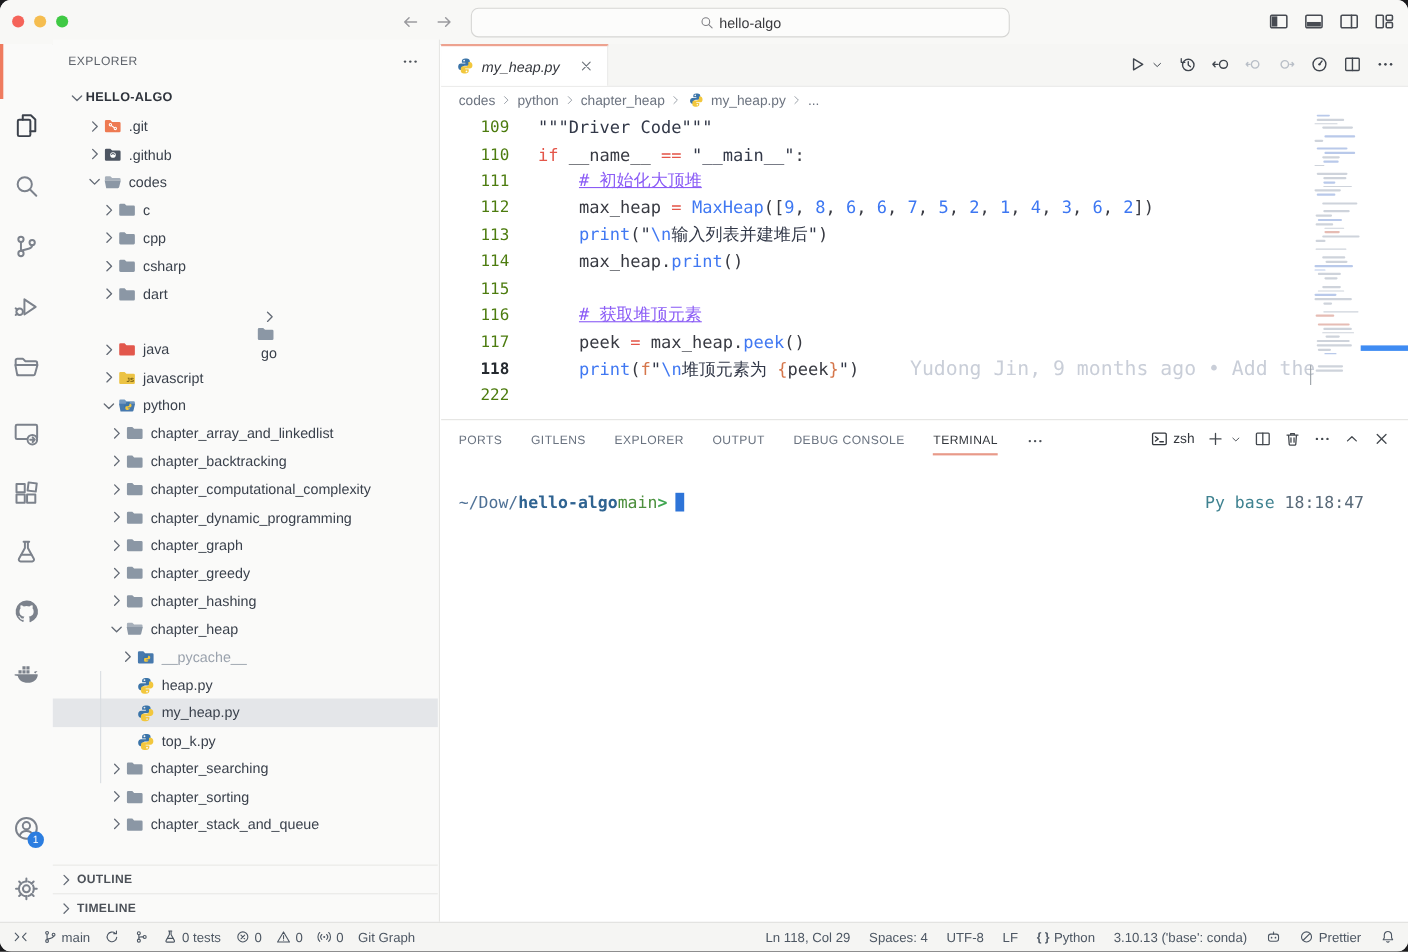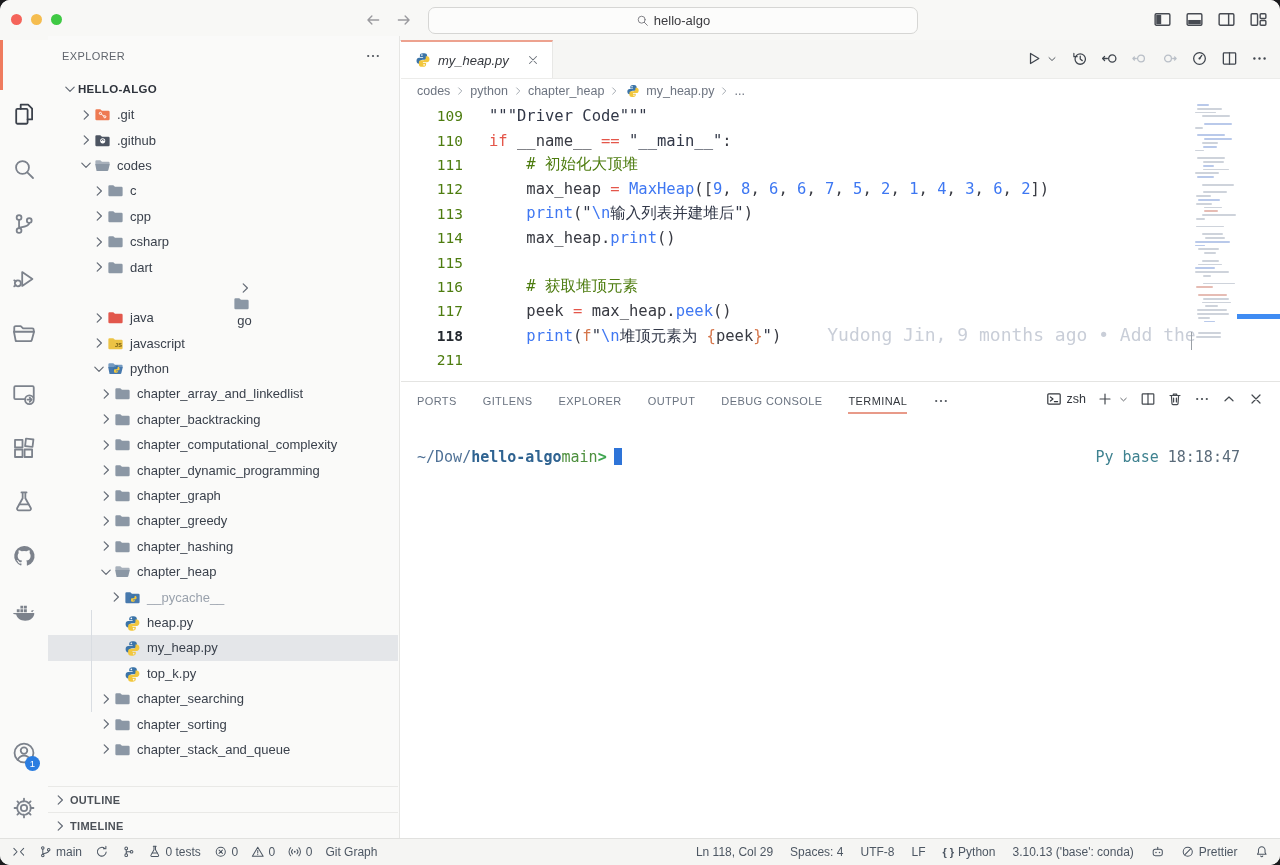--- a/index.html
+++ b/index.html
@@ -52,21 +52,21 @@
   .breadcrumbs{position:absolute;left:0;top:38px;right:0;height:26px;display:flex;align-items:center;padding-left:16px;font-size:12.5px;color:#6d7480;gap:4px;}
   .breadcrumbs .sep{width:12px;height:12px;color:#9aa0a8;}
   .breadcrumbs .fico{width:14px;height:14px;margin:0 2px;}
   .bc-item{cursor:pointer;}
   .code-wrap{position:absolute;left:0;top:64px;right:0;height:277px;overflow:hidden;}
   .cl{height:24.4px;display:flex;align-items:center;font-family:"DejaVu Sans Mono",monospace;font-size:15.5px;white-space:pre;}
   .cl .ln{width:62px;text-align:right;color:#4d7c0f;font-size:14.5px;flex:0 0 62px;}
   .cl .ln.active{color:#24292f;font-weight:bold;}
   .cl .ct{margin-left:26px;}
   .tk-d{color:#383a42;}.tk-k{color:#e4564a;}.tk-f{color:#4078f2;}.tk-n1{color:#3d77f2;}
-  .tk-c{color:#4d7c0f;}.tk-str{color:#323848;}.tk-esc{color:#4078f2;}.tk-fp{color:#d5764b;}.tk-br{color:#d5764b;}
+  .tk-c{color:#8b5cf6;text-decoration:underline;}.tk-str{color:#323848;}.tk-esc{color:#4078f2;}.tk-fp{color:#d5764b;}.tk-br{color:#d5764b;}
   .blame{color:#c9ced8;margin-left:46px;font-size:18px;}
   .blame-cut{position:absolute;left:790px;top:228px;width:1px;height:18px;background:#9aa0a6;}
   .minimap{position:absolute;right:43px;top:0;width:44px;height:238px;}
   .mm-line{position:absolute;height:1.8px;border-radius:1px;}
   .overview-marker{position:absolute;right:0;top:210px;width:43px;height:5px;background:#3f8cf3;}
   
   .panel{position:absolute;left:0;top:341px;right:0;bottom:0;border-top:1px solid #e4e4e2;background:#fff;}
   .panel-tabs{position:absolute;left:16px;top:0;height:37px;display:flex;align-items:center;gap:26px;}
   .ptab{font-size:11px;letter-spacing:.4px;color:#6a7380;cursor:pointer;position:relative;height:100%;display:flex;align-items:center;}
   .ptab.active{color:#33373d;}
@@ -703,21 +703,21 @@
           <div class="cl"><span class="ln">109</span><span class="ct"><span class="tk-str">"""Driver Code"""</span></span></div>
           <div class="cl"><span class="ln">110</span><span class="ct"><span class="tk-k">if</span><span class="tk-d"> __name__ </span><span class="tk-k">==</span><span class="tk-d"> </span><span class="tk-str">"__main__"</span><span class="tk-d">:</span></span></div>
           <div class="cl"><span class="ln">111</span><span class="ct"><span class="tk-d">    </span><span class="tk-c"># 初始化大顶堆</span></span></div>
           <div class="cl"><span class="ln">112</span><span class="ct"><span class="tk-d">    max_heap </span><span class="tk-k">=</span><span class="tk-d"> </span><span class="tk-f">MaxHeap</span><span class="tk-d">([</span><span class="tk-n1">9</span><span class="tk-d">, </span><span class="tk-n1">8</span><span class="tk-d">, </span><span class="tk-n1">6</span><span class="tk-d">, </span><span class="tk-n1">6</span><span class="tk-d">, </span><span class="tk-n1">7</span><span class="tk-d">, </span><span class="tk-n1">5</span><span class="tk-d">, </span><span class="tk-n1">2</span><span class="tk-d">, </span><span class="tk-n1">1</span><span class="tk-d">, </span><span class="tk-n1">4</span><span class="tk-d">, </span><span class="tk-n1">3</span><span class="tk-d">, </span><span class="tk-n1">6</span><span class="tk-d">, </span><span class="tk-n1">2</span><span class="tk-d">])</span></span></div>
           <div class="cl"><span class="ln">113</span><span class="ct"><span class="tk-d">    </span><span class="tk-f">print</span><span class="tk-d">(</span><span class="tk-str">"</span><span class="tk-esc">\n</span><span class="tk-str">输入列表并建堆后"</span><span class="tk-d">)</span></span></div>
           <div class="cl"><span class="ln">114</span><span class="ct"><span class="tk-d">    max_heap.</span><span class="tk-f">print</span><span class="tk-d">()</span></span></div>
           <div class="cl"><span class="ln">115</span><span class="ct"></span></div>
           <div class="cl"><span class="ln">116</span><span class="ct"><span class="tk-d">    </span><span class="tk-c"># 获取堆顶元素</span></span></div>
           <div class="cl"><span class="ln">117</span><span class="ct"><span class="tk-d">    peek </span><span class="tk-k">=</span><span class="tk-d"> max_heap.</span><span class="tk-f">peek</span><span class="tk-d">()</span></span></div>
           <div class="cl"><span class="ln active">118</span><span class="ct"><span class="tk-d">    </span><span class="tk-f">print</span><span class="tk-d">(</span><span class="tk-fp">f</span><span class="tk-str">"</span><span class="tk-esc">\n</span><span class="tk-str">堆顶元素为 </span><span class="tk-br">{</span><span class="tk-d">peek</span><span class="tk-br">}</span><span class="tk-str">"</span><span class="tk-d">)</span><span class="blame">Yudong Jin, 9 months ago • Add the</span></span></div>
-          <div class="cl"><span class="ln">211</span><span class="ct"></span></div>
+          <div class="cl"><span class="ln">222</span><span class="ct"></span></div>
         </div>
       <div class="minimap" id="minimap">
           <div class="mm-line" style="top: 0px; left: 4px; width: 12px; background: rgb(185, 201, 234);"></div>
           <div class="mm-line" style="top: 3.8px; left: 4px; width: 25px; background: rgb(206, 211, 219);"></div>
           <div class="mm-line" style="top: 7.6px; left: 2px; width: 21px; background: rgb(206, 211, 219);"></div>
           <div class="mm-line" style="top: 11.4px; left: 9px; width: 28px; background: rgb(206, 211, 219);"></div>
           <div class="mm-line" style="top: 19px; left: 11px; width: 28px; background: rgb(185, 201, 234);"></div>
           <div class="mm-line" style="top: 22.8px; left: 2px; width: 8px; background: rgb(206, 211, 219);"></div>
           <div class="mm-line" style="top: 30.4px; left: 4px; width: 28px; background: rgb(185, 201, 234);"></div>
           <div class="mm-line" style="top: 34.2px; left: 11px; width: 28px; background: rgb(185, 201, 234);"></div>

